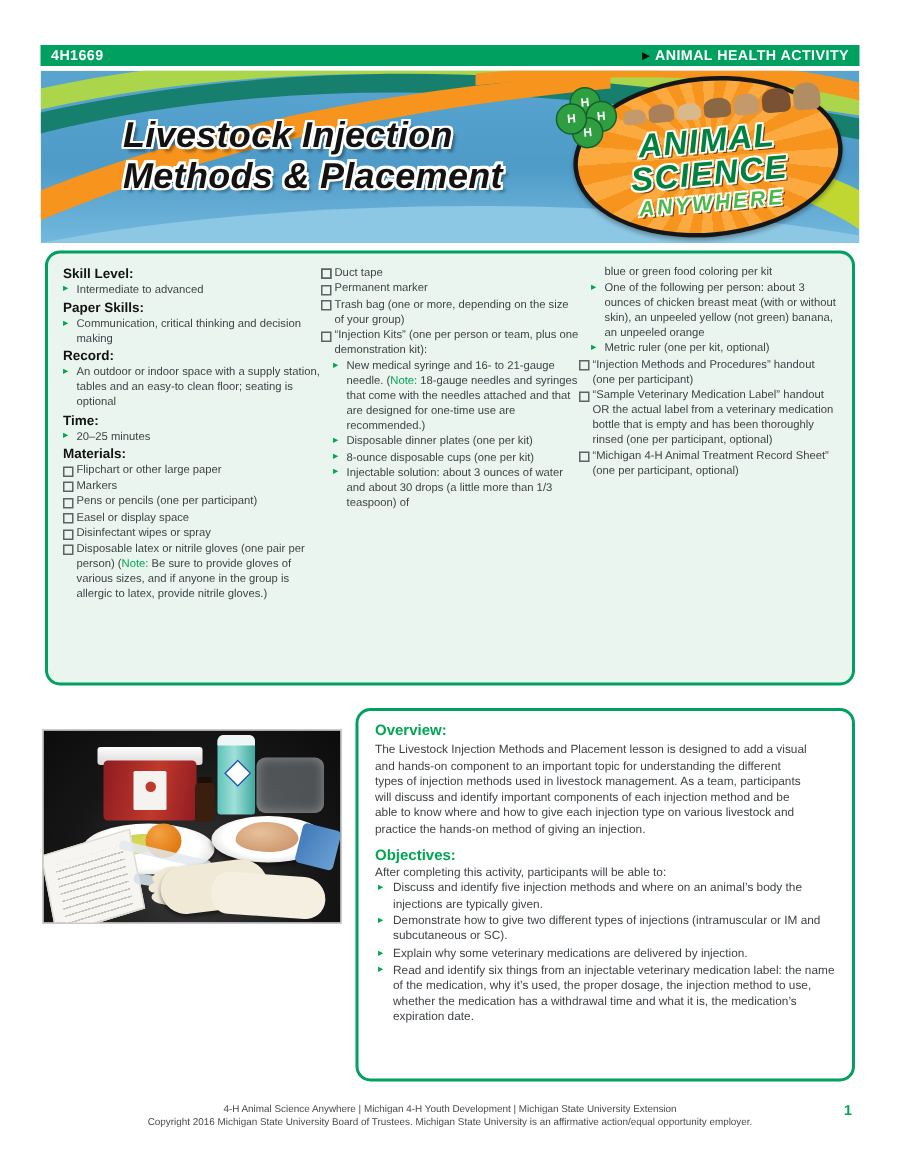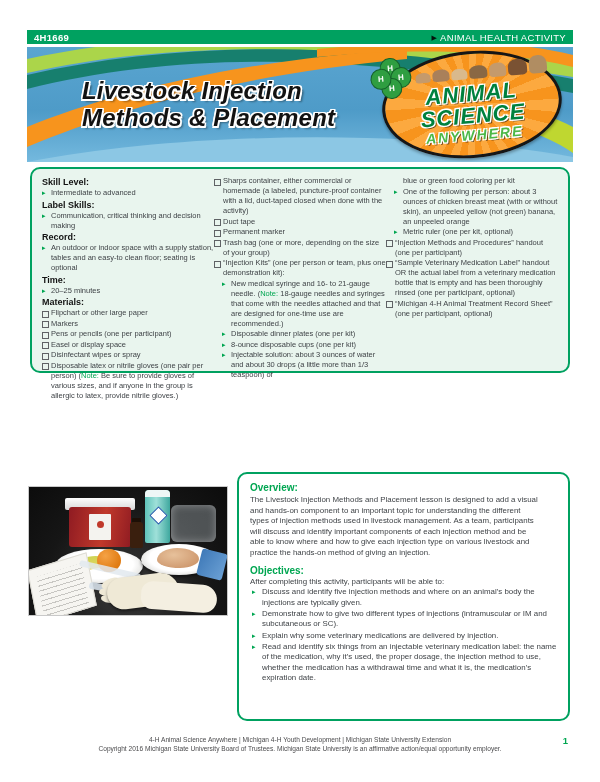--- a/index.html
+++ b/index.html
@@ -6,21 +6,21 @@
     --green:#00A160; --tgreen:#00A651; --mint:#E9F5EE; --dark:#3F4347;
     --heading:#131313; --orange:#F7941D;
   }
   html,body{margin:0;padding:0;background:#fff;}
   .page{position:relative;width:600px;height:782px;background:#fff;overflow:hidden;
         font-family:"Liberation Sans","DejaVu Sans",sans-serif;color:var(--dark);}
   
   .topbar{position:absolute;left:27px;top:30px;width:546px;height:14px;background:var(--green);
           display:flex;align-items:center;justify-content:space-between;padding:0 7px;box-sizing:border-box;}
   .topbar .code{color:#fff;font-weight:bold;font-size:9.5px;letter-spacing:.3px;}
-  .topbar .act{color:#fff;font-weight:normal;font-size:9.5px;letter-spacing:.3px;display:flex;align-items:center;gap:3px;}
+  .topbar .act{color:#fff;font-weight:bold;font-size:9.5px;letter-spacing:.3px;display:flex;align-items:center;gap:3px;}
   .topbar .tri{color:#03140c;font-size:7px;line-height:1;}
   
   .banner{position:absolute;left:27px;top:47px;width:546px;height:115px;overflow:hidden;}
   .banner svg{position:absolute;left:0;top:0;}
   .btitle{position:absolute;left:55px;top:30px;font-style:italic;font-weight:bold;
           font-size:24px;line-height:27px;color:#121212;letter-spacing:.2px;
           text-shadow:-1.5px -1.5px 0 #fff,1.5px -1.5px 0 #fff,-1.5px 1.5px 0 #fff,1.5px 1.5px 0 #fff,
                       0 -1.5px 0 #fff,0 1.5px 0 #fff,-1.5px 0 0 #fff,1.5px 0 0 #fff,3px 3px 2px rgba(0,0,0,.35);}
   
   .logo{position:absolute;left:355px;top:4px;width:180px;height:107px;transform:rotate(-5deg);}
@@ -32,21 +32,21 @@
   .l1{top:30px;font-size:22px;color:#00813E;}
   .l2{top:52px;font-size:22px;color:#00813E;}
   .l3{top:76px;font-size:14px;color:#4CB848;letter-spacing:2px;}
   .clover{position:absolute;left:-9px;top:0px;width:40px;height:40px;}
   .leaf{position:absolute;width:19px;height:19px;border-radius:50%;background:#2F9E41;border:1px solid #15612a;
         color:#fff;font-weight:bold;font-size:8px;display:flex;align-items:center;justify-content:center;}
   .leaf.n{left:10px;top:0;} .leaf.e{left:20px;top:10px;} .leaf.s{left:10px;top:20px;} .leaf.w{left:0;top:10px;}
   .animals{position:absolute;left:36px;top:8px;width:132px;height:20px;display:flex;align-items:flex-end;gap:2px;}
   .animal{border-radius:45% 45% 25% 25%;}
   
-  .infobox{position:absolute;left:30px;top:167px;width:540px;height:206px;box-sizing:border-box;
+  .infobox{position:absolute;left:30px;top:167px;width:540px;height:290px;box-sizing:border-box;
            background:var(--mint);border:2px solid var(--green);border-radius:10px;
            padding:7px 10px;display:flex;}
   .col{flex:1;min-width:0;font-size:7.5px;line-height:10px;color:var(--dark);}
   .ch{font-weight:bold;font-size:9px;line-height:12px;color:var(--heading);}
   .li{position:relative;padding-left:9px;margin:0 0 .5px 0;}
   .li .mk{position:absolute;left:0;top:0;}
   .li .cbx{top:2.5px;width:5px;height:5px;border:1px solid #5F6265;background:transparent;}
   .li .arr{color:var(--tgreen);font-size:7px;top:0;}
   .li.sar,.li.cont{margin-left:8px;}
   .note{color:var(--tgreen);}
@@ -150,36 +150,36 @@
       <div class="ltxt l1">ANIMAL</div>
       <div class="ltxt l2">SCIENCE</div>
       <div class="ltxt l3">ANYWHERE</div>
     </div>
   </div>
 
   <div class="infobox">
     <div class="col">
         <div class="ch">Skill Level:</div>
         <div class="li ar"><span class="mk arr">▸</span><span>Intermediate to advanced</span></div>
-        <div class="ch">Label Skills:</div>
+        <div class="ch">Paper Skills:</div>
         <div class="li ar"><span class="mk arr">▸</span><span>Communication, critical thinking and decision making</span></div>
         <div class="ch">Record:</div>
         <div class="li ar"><span class="mk arr">▸</span><span>An outdoor or indoor space with a supply station, tables and an easy-to clean floor; seating is optional</span></div>
         <div class="ch">Time:</div>
         <div class="li ar"><span class="mk arr">▸</span><span>20–25 minutes</span></div>
         <div class="ch">Materials:</div>
         <div class="li cb"><span class="mk cbx"></span><span>Flipchart or other large paper</span></div>
         <div class="li cb"><span class="mk cbx"></span><span>Markers</span></div>
         <div class="li cb"><span class="mk cbx"></span><span>Pens or pencils (one per participant)</span></div>
         <div class="li cb"><span class="mk cbx"></span><span>Easel or display space</span></div>
         <div class="li cb"><span class="mk cbx"></span><span>Disinfectant wipes or spray</span></div>
         <div class="li cb"><span class="mk cbx"></span><span>Disposable latex or nitrile gloves (one pair per person) (</span><span class="note">Note:</span><span> Be sure to provide gloves of various sizes, and if anyone in the group is allergic to latex, provide nitrile gloves.)</span></div>
       </div>
     <div class="col">
-        <div class="li cb"><span class="mk cbx"></span><span>Sharps container, either commercial or homemade (a labeled, puncture-proof container with a lid, duct-taped closed when done with the activity)</span></div>
+        <div class="li cb"><span class="mk cbx"></span></div>
         <div class="li cb"><span class="mk cbx"></span><span>Duct tape</span></div>
         <div class="li cb"><span class="mk cbx"></span><span>Permanent marker</span></div>
         <div class="li cb"><span class="mk cbx"></span><span>Trash bag (one or more, depending on the size of your group)</span></div>
         <div class="li cb"><span class="mk cbx"></span><span>“Injection Kits” (one per person or team, plus one demonstration kit):</span></div>
         <div class="li sar"><span class="mk arr">▸</span><span>New medical syringe and 16- to 21-gauge needle. (</span><span class="note">Note:</span><span> 18-gauge needles and syringes that come with the needles attached and that are designed for one-time use are recommended.)</span></div>
         <div class="li sar"><span class="mk arr">▸</span><span>Disposable dinner plates (one per kit)</span></div>
         <div class="li sar"><span class="mk arr">▸</span><span>8-ounce disposable cups (one per kit)</span></div>
         <div class="li sar"><span class="mk arr">▸</span><span>Injectable solution: about 3 ounces of water and about 30 drops (a little more than 1/3 teaspoon) of</span></div>
       </div>
     <div class="col">

